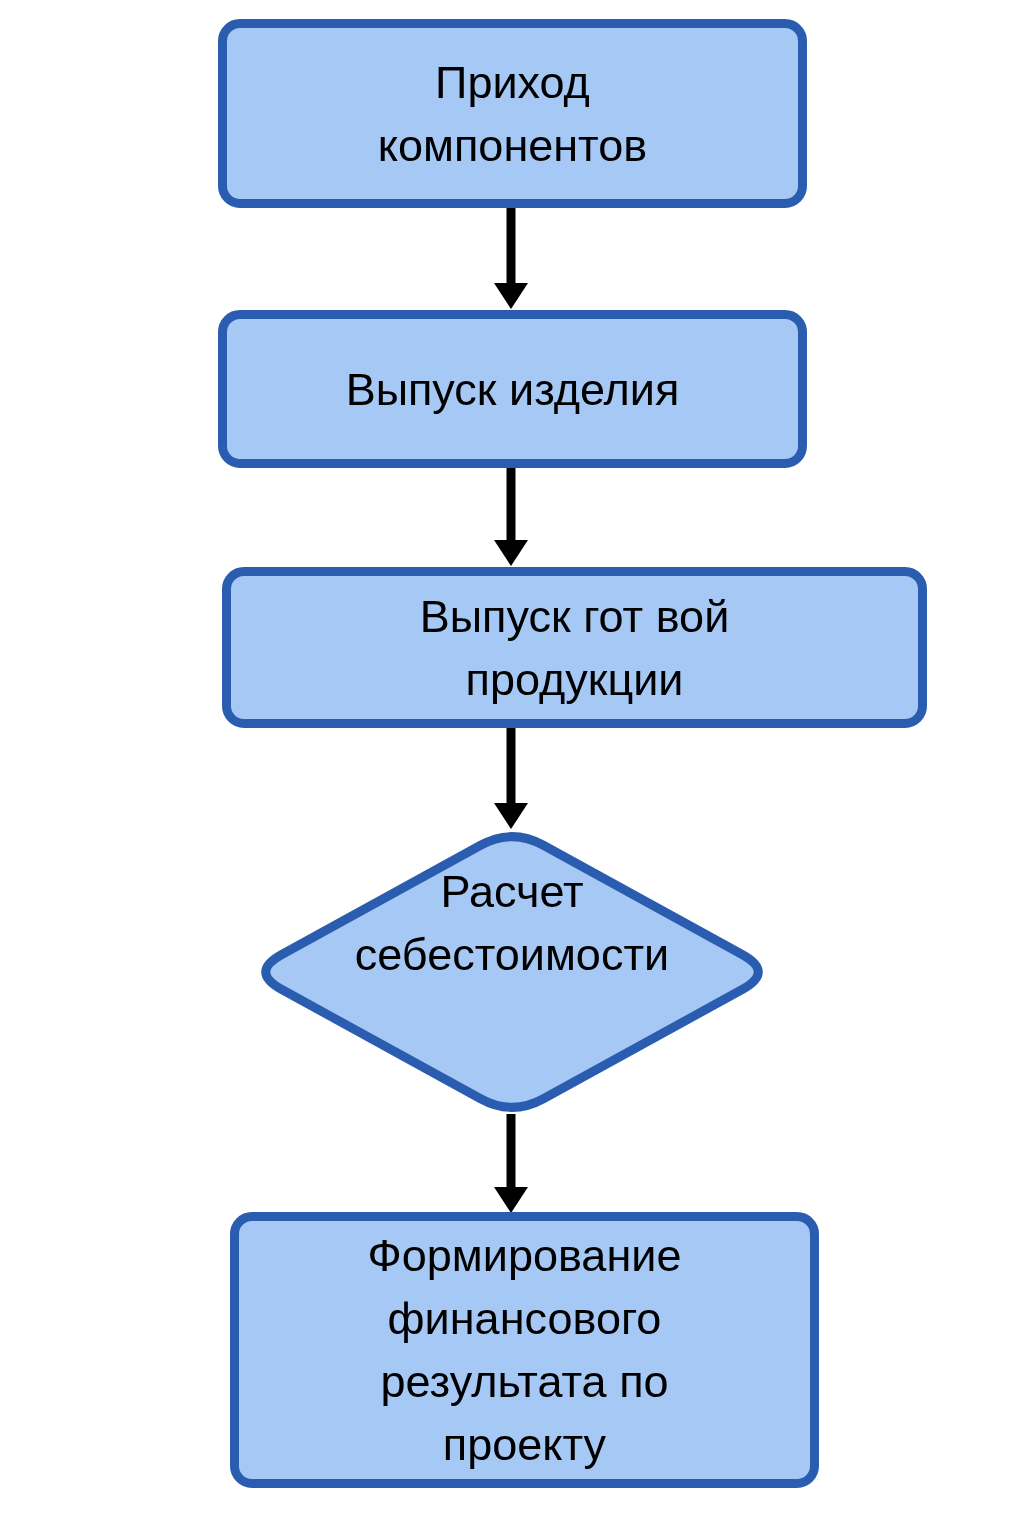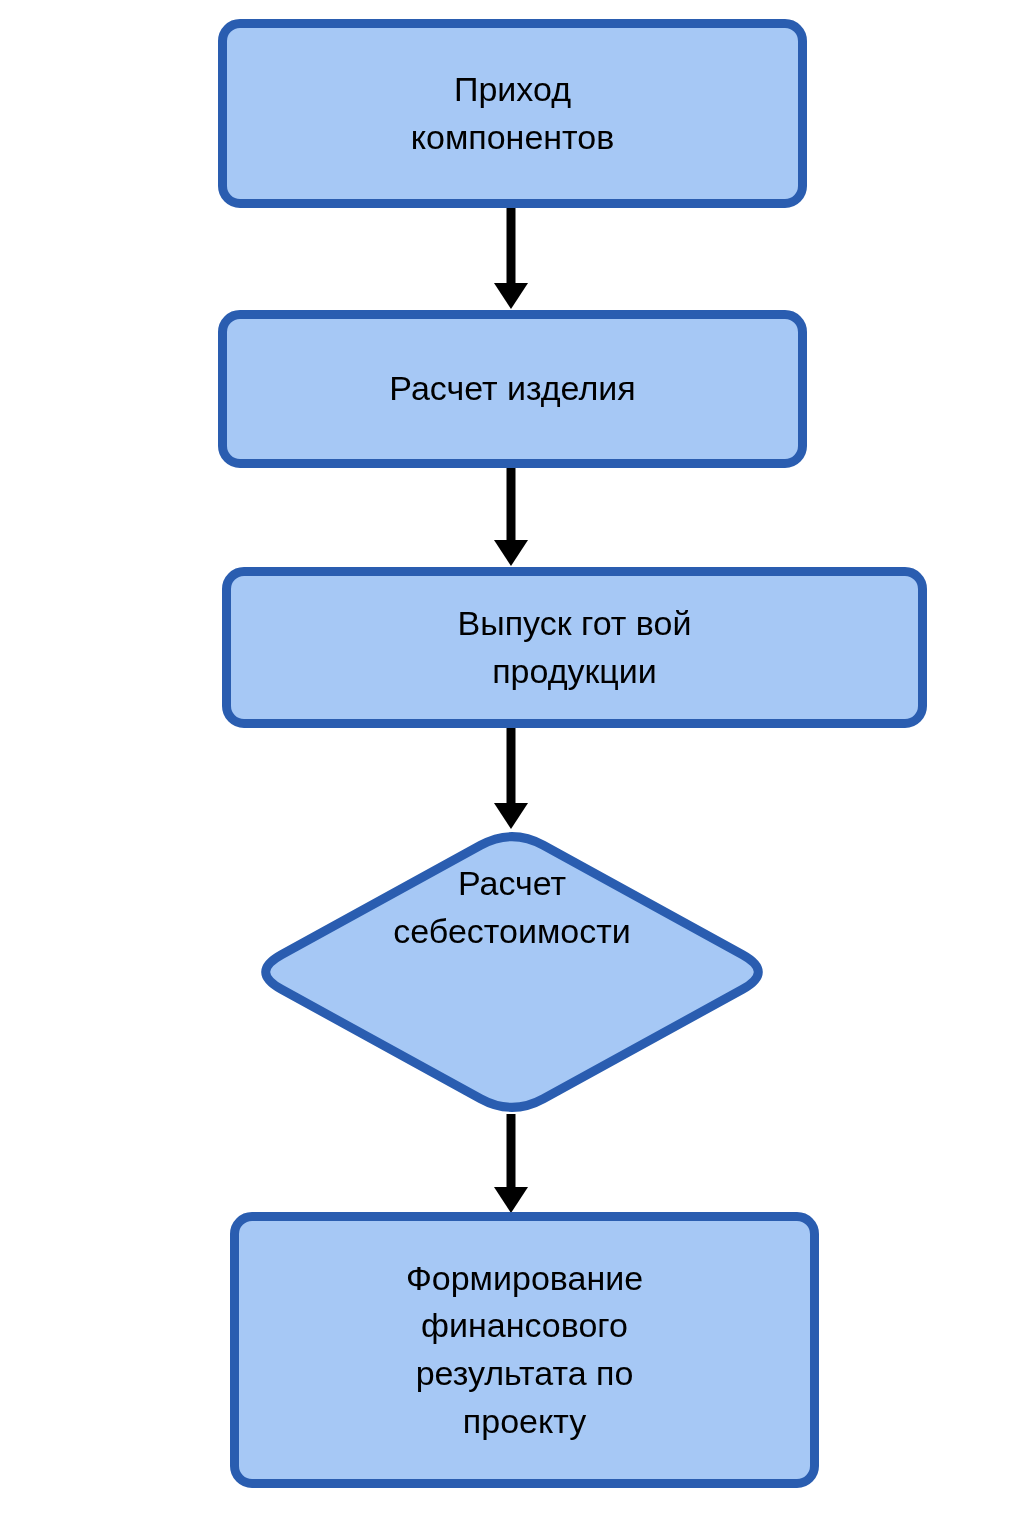--- a/index.html
+++ b/index.html
@@ -35,21 +35,21 @@
     text-align: center;
   }
   .node.process {
     background: var(--node-fill);
     border: 9px solid var(--node-border);
     border-radius: 22px;
   }
   .node-label {
     white-space: pre-line;
     color: var(--text);
-    font-size: 34px;
+    font-size: 45px;
     line-height: 1.40;
     letter-spacing: 0;
   }
   
   .n1 { left: 218px; top: 19px;   width: 589px; height: 189px; }
   .n2 { left: 218px; top: 310px;  width: 589px; height: 158px; }
   .n3 { left: 222px; top: 567px;  width: 705px; height: 161px; }
   .n5 { left: 218px; top: 1212px; width: 589px; height: 276px; margin-left: 12px; }
   .diamond-label {
     position: absolute;
@@ -100,21 +100,21 @@
       <polygon class="edge-head" points="494,1187 528,1187 511,1213"></polygon>
     </g>
   </svg>
 
   <div class="node process n1">
     <div class="node-label">Приход
 компонентов</div>
   </div>
 
   <div class="node process n2">
-    <div class="node-label">Расчет изделия</div>
+    <div class="node-label">Выпуск изделия</div>
   </div>
 
   <div class="node process n3">
     <div class="node-label">Выпуск гот вой
 продукции</div>
   </div>
 
   <div class="diamond-label">
     <div class="node-label">Расчет
 себестоимости</div>

